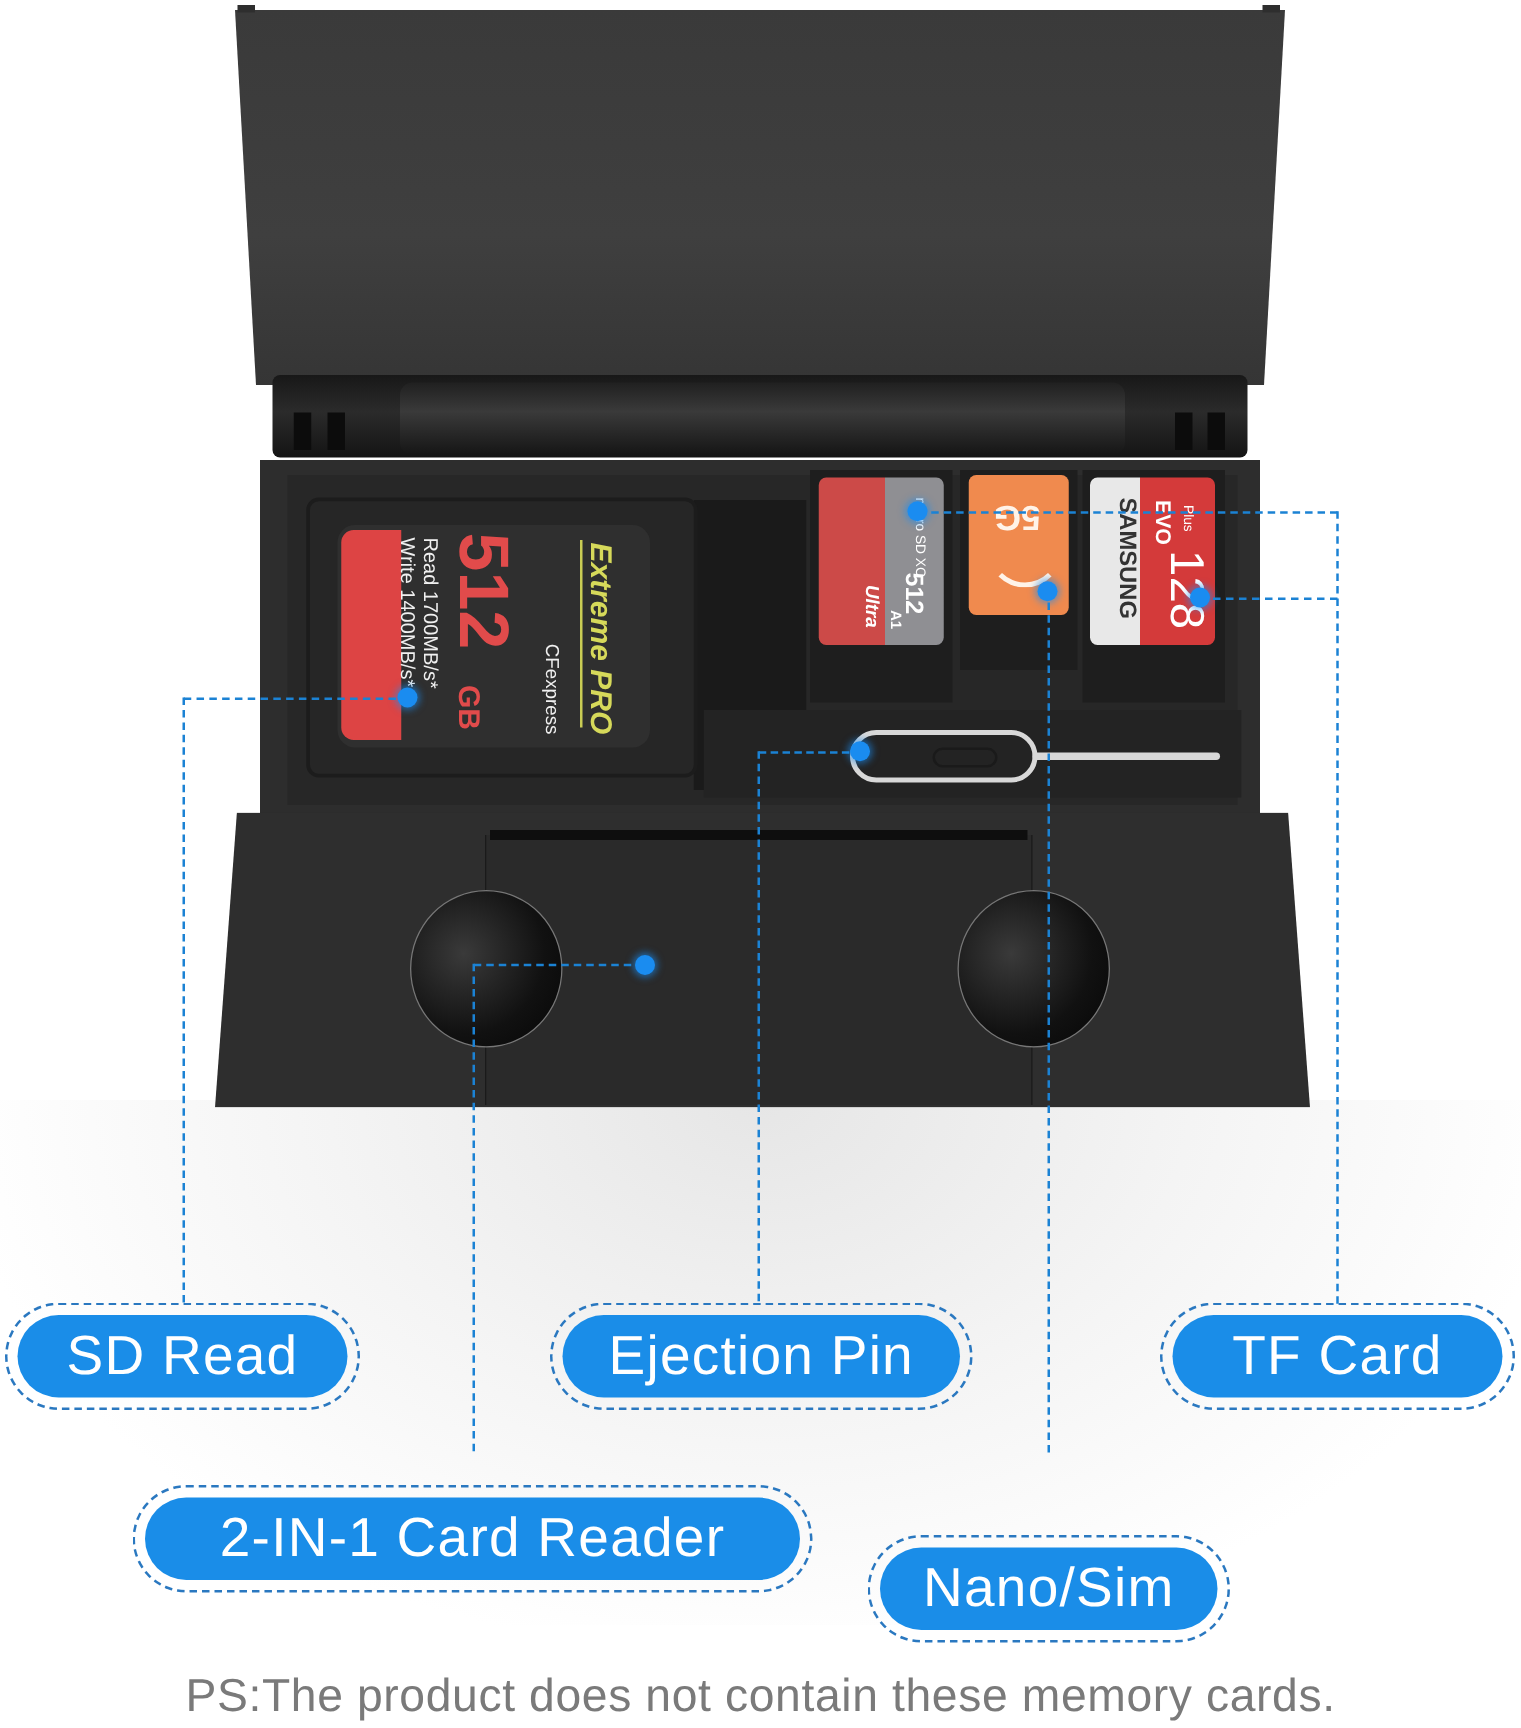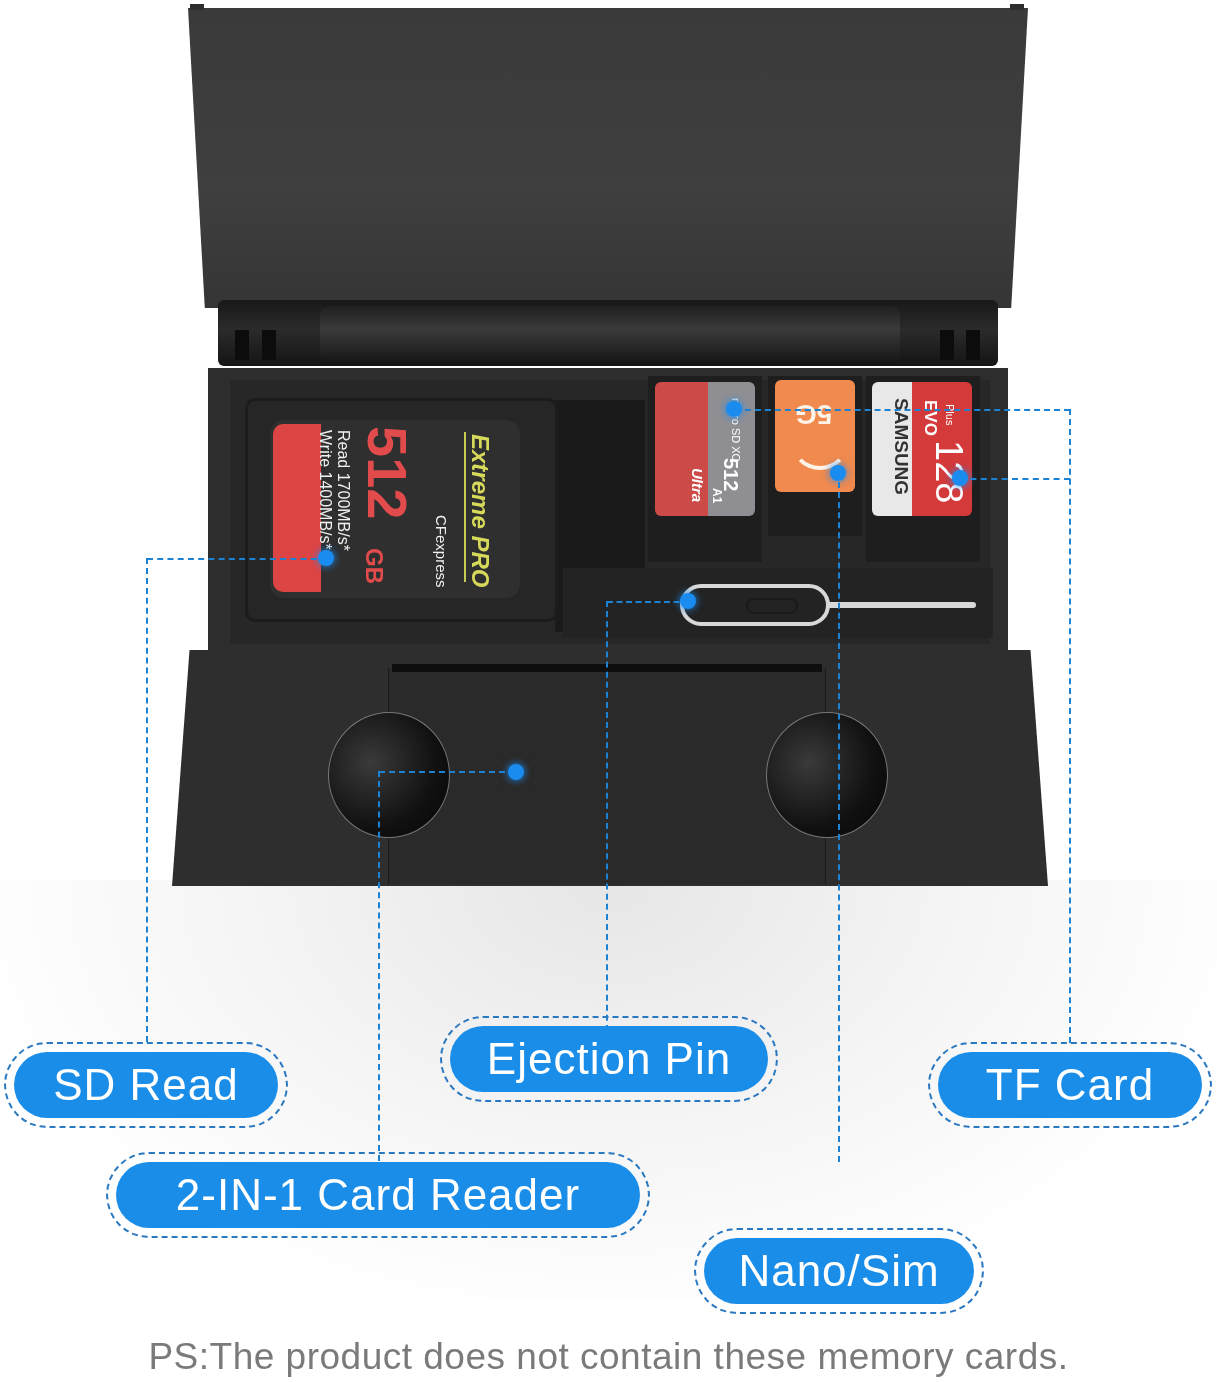--- a/index.html
+++ b/index.html
@@ -125,26 +125,26 @@
 <div class="abs dline-h" style="left:379px;top:771px;width:136px;"></div>
 <div class="abs dline-v" style="left:378px;top:771px;height:390px;"></div>
 <div class="abs dot" style="left:508px;top:764px;"></div>
 
 <div class="abs dline-v" style="left:838px;top:472px;height:690px;"></div>
 <div class="abs dot" style="left:830px;top:465px;"></div>
 
 <div class="abs pill-wrap" style="left:4px;top:1042px;width:284px;height:86px;">
   <div class="pill">SD Read</div>
 </div>
-<div class="abs pill-wrap" style="left:440px;top:1016px;width:338px;height:86px;">
+<div class="abs pill-wrap" style="left:440px;top:1042px;width:338px;height:86px;">
   <div class="pill">Ejection Pin</div>
 </div>
 <div class="abs pill-wrap" style="left:928px;top:1042px;width:284px;height:86px;">
   <div class="pill">TF Card</div>
 </div>
-<div class="abs pill-wrap" style="left:106px;top:1152px;width:544px;height:86px;">
+<div class="abs pill-wrap" style="left:106px;top:1188px;width:544px;height:86px;">
   <div class="pill">2-IN-1 Card Reader</div>
 </div>
 <div class="abs pill-wrap" style="left:694px;top:1228px;width:290px;height:86px;">
   <div class="pill">Nano/Sim</div>
 </div>
 
 <div class="abs footnote">PS:The product does not contain these memory cards.</div>
 
 </body></html>

